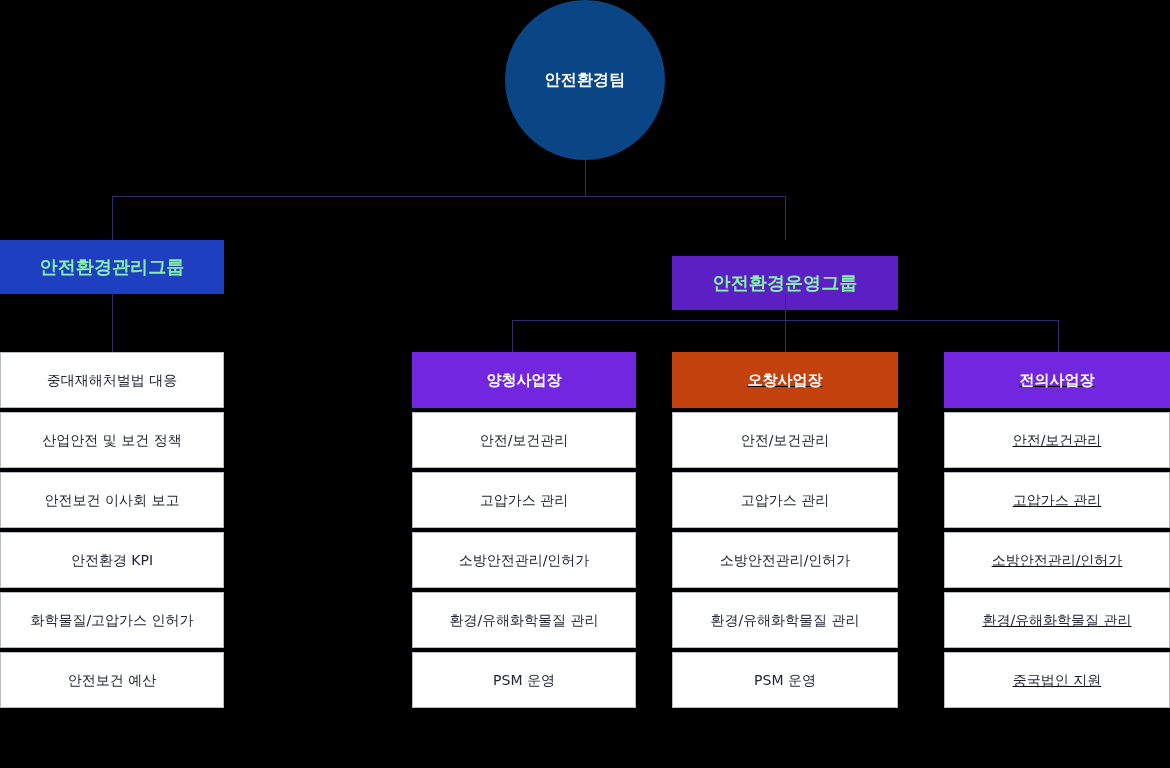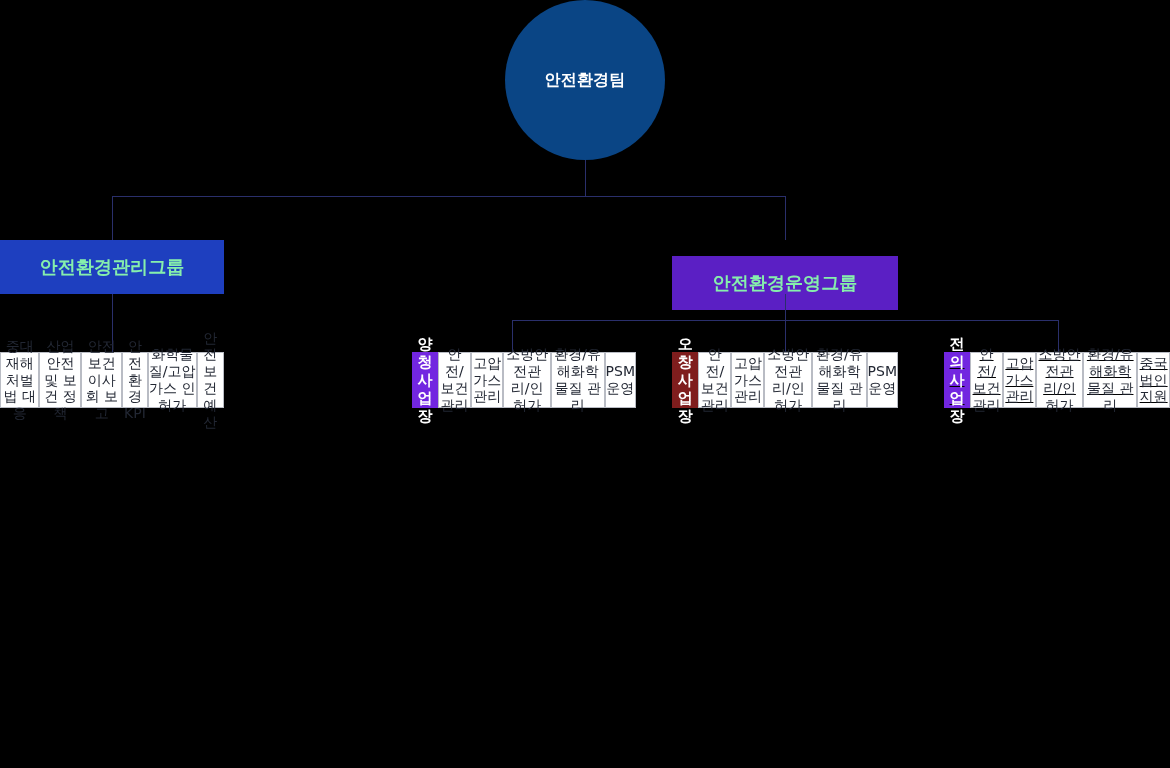--- a/index.html
+++ b/index.html
@@ -62,20 +62,21 @@
     font-size: 18px;
     font-weight: bold;
     letter-spacing: 0.1px;
   }
 
   
   .column {
     position: absolute;
     top: 352px;
     display: flex;
+    flex-direction: column;
     row-gap: 4px;
   }
   .cell {
     height: 56px;
     box-sizing: border-box;
     display: flex;
     align-items: center;
     justify-content: center;
     background: #ffffff;
     border: 1px solid #b9bcc4;
@@ -160,21 +161,21 @@
     </div>
     <div class="cell">
       <span class="cell-label">환경/유해화학물질 관리</span>
     </div>
     <div class="cell">
       <span class="cell-label">PSM 운영</span>
     </div>
   </div>
 
   <div class="column" style="left:672px; width:226px;">
-    <div class="cell header" style="background:#7f1d1d;">
+    <div class="cell header" style="background:#c2410c;text-decoration:underline;">
       <span class="cell-label">오창사업장</span>
     </div>
     <div class="cell">
       <span class="cell-label">안전/보건관리</span>
     </div>
     <div class="cell">
       <span class="cell-label">고압가스 관리</span>
     </div>
     <div class="cell">
       <span class="cell-label">소방안전관리/인허가</span>

